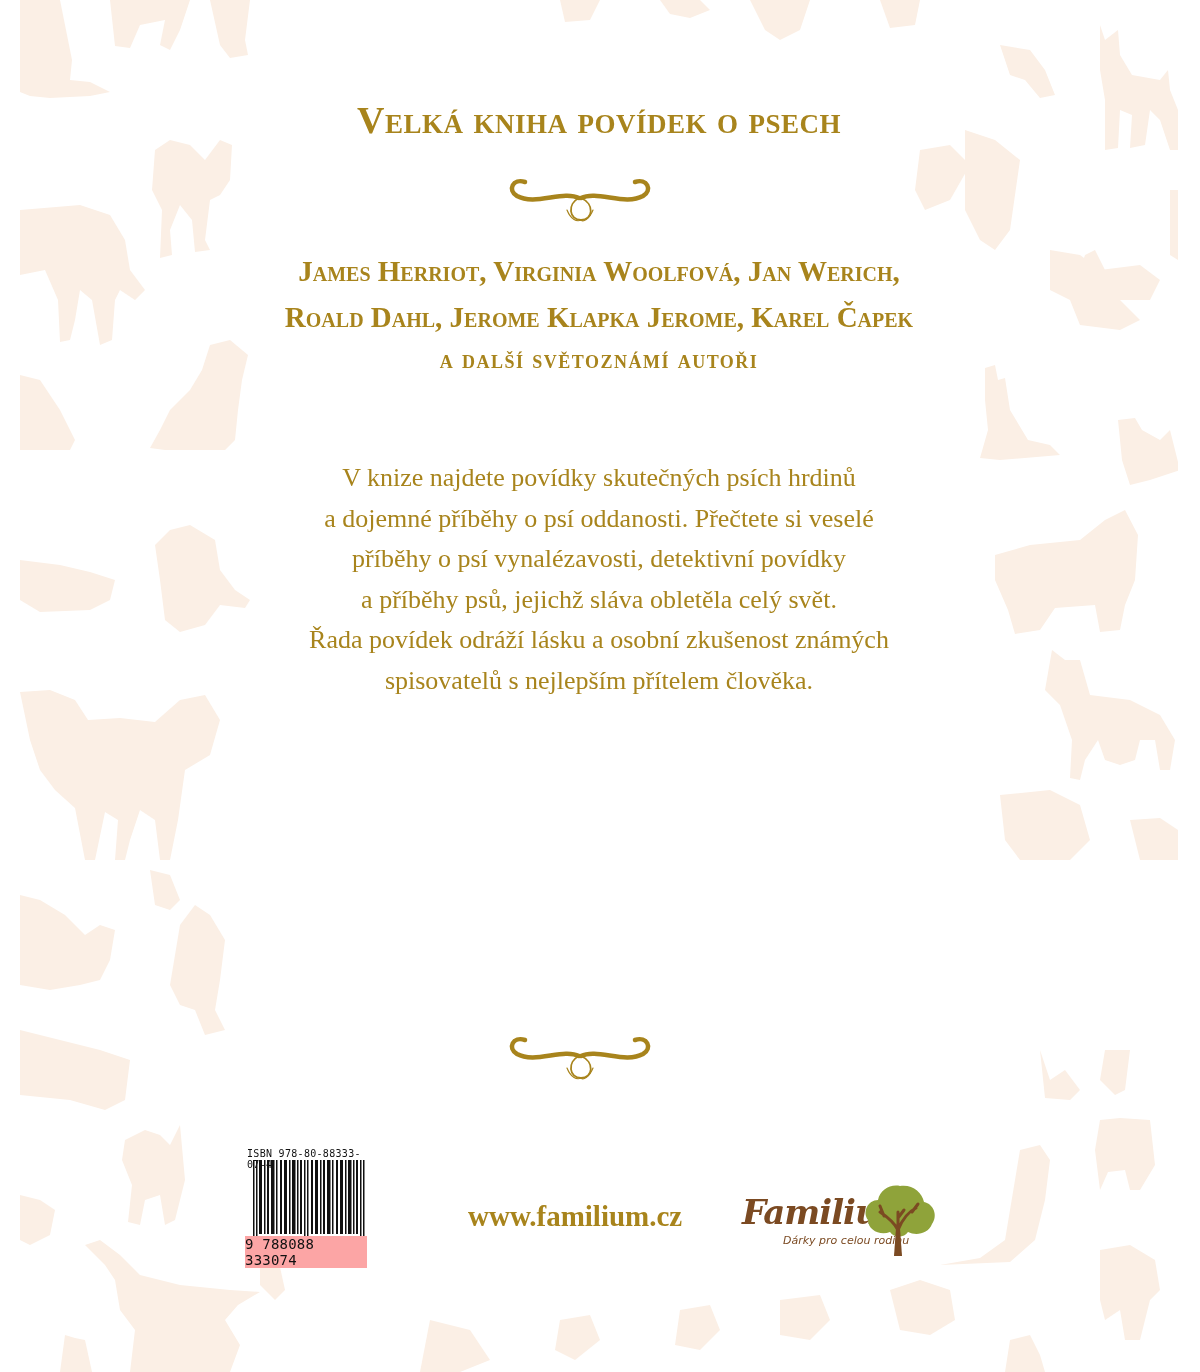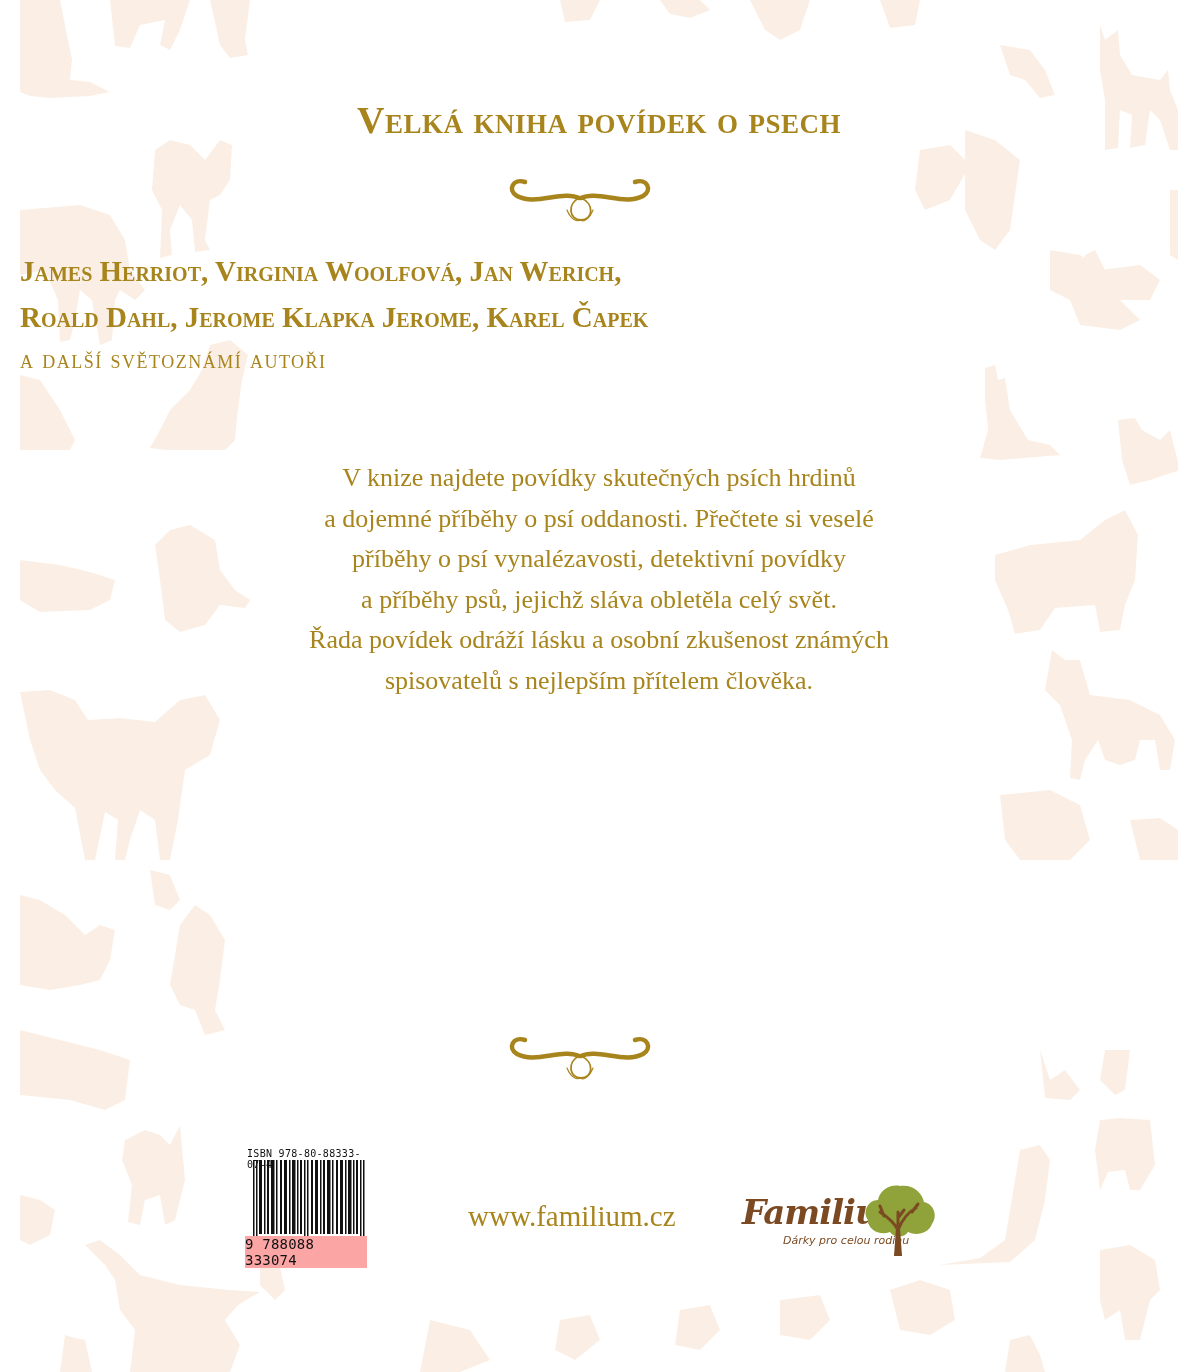--- a/index.html
+++ b/index.html
@@ -12,42 +12,42 @@
     .title {
       position: absolute; left: 0; width: 1158px; top: 98px;
       text-align: center; font-weight: bold; font-size: 38px; letter-spacing: 0.5px;
       font-variant: small-caps; color: #A8841C;
     }
     .ornament { position: absolute; left: 475px; top: 168px; width: 170px; height: 60px; }
     .ornament.bottom { top: 1026px; }
 
     .authors {
       position: absolute; left: 0; width: 1158px; top: 248px;
-      font-weight: bold; font-size: 29px; line-height: 46px;
+      text-align: center; font-weight: bold; font-size: 29px; line-height: 46px;
       font-variant: small-caps; color: #A8841C;
     }
-    .authors .more { font-weight: normal; font-size: 25px; letter-spacing: 1.5px; line-height: 40px; }
+    .authors .more { font-weight: bold; font-size: 25px; letter-spacing: 1.5px; line-height: 40px; }
 
     .blurb {
       position: absolute; left: 0; width: 1158px; top: 458px;
       text-align: center; font-size: 26px; line-height: 40.5px; color: #A8841C;
     }
     .blurb p { margin-bottom: 22px; }
     .blurb span { display: block; }
 
     .barcode {
       position: absolute; left: 225px; top: 1148px; width: 122px; height: 110px;
       background: #ffffff;
     }
     .barcode .isbn-top { position: absolute; left: 2px; top: 0; font-family: "DejaVu Sans Mono", monospace; font-size: 10px; color: #111; letter-spacing: 0.3px; }
     .barcode svg { position: absolute; left: 8px; top: 12px; }
     .barcode .isbn-num { position: absolute; left: 0; top: 88px; font-family: "DejaVu Sans Mono", monospace; font-size: 14px; color: #111; letter-spacing: 0.2px; background: #fca5a5; }
 
     .website {
-      position: absolute; left: 448px; top: 1200px; font-size: 29px; font-weight: normal; color: #A8841C;
+      position: absolute; left: 448px; top: 1200px; font-size: 29px; font-weight: bold; color: #A8841C;
     }
 
     .logo { position: absolute; left: 716px; top: 1178px; width: 210px; height: 80px; }
     .logo .brand {
       position: absolute; left: 6px; top: 14px; font-family: "DejaVu Serif", serif; font-style: italic; font-weight: bold;
       font-size: 34px; color: #7B4A22; letter-spacing: -1px;
     }
     .logo .tagline {
       position: absolute; left: 47px; top: 56px; font-family: "DejaVu Sans", sans-serif; font-style: italic;
       font-size: 11px; color: #7B4A22;

